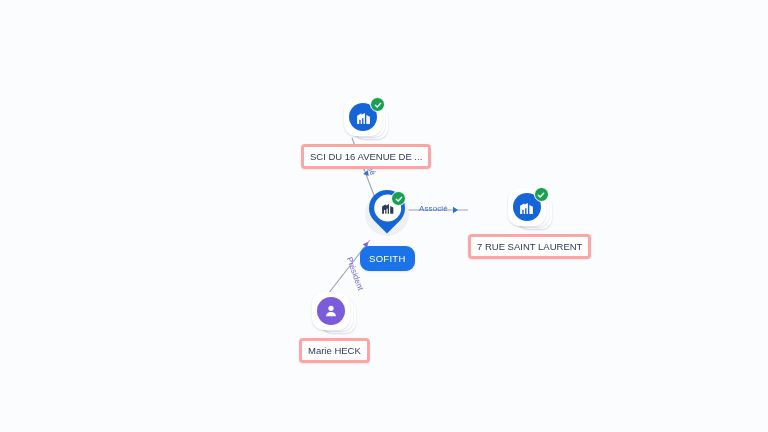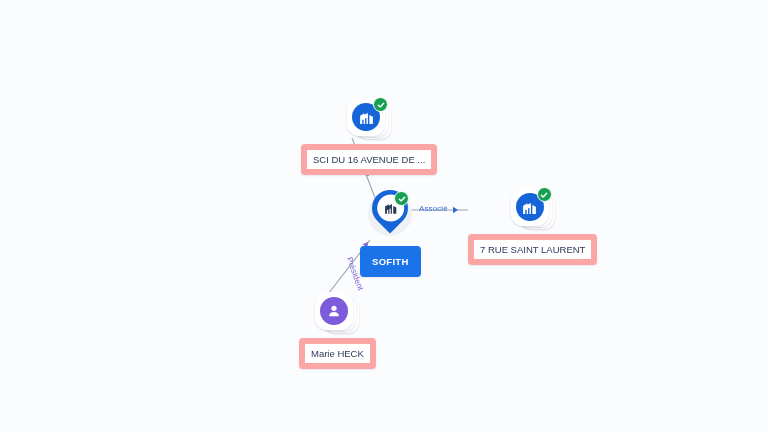--- a/index.html
+++ b/index.html
@@ -158,29 +158,30 @@
   
   .node-label {
     margin-top: 2px;
     font-size: 9.5px;
     line-height: 13px;
     padding: 3px 6px;
     border-radius: 4px;
     white-space: nowrap;
     background: #ffffff;
     color: #2d3a5c;
-    border: 6px solid #fca5a5;
+    border: 3px solid #fca5a5;
     box-shadow: 0 1px 2px rgba(30, 45, 90, 0.10);
   }
   .node-label.selected {
     background: #1a73e8;
     color: #ffffff;
-    font-weight: bold;
+    font-weight: normal;
     border-color: #1a73e8;
     letter-spacing: 0.3px;
+    border-radius: 9px;
   }
 </style>
 </head>
 <body>
 
 <div id="graph-canvas" style="background: rgb(251, 252, 254);">
 
   <svg id="edge-layer" viewBox="0 0 768 432" width="768" height="432">
 
     <line x1="377" y1="203" x2="352" y2="138" stroke="#9aa3b4" stroke-width="1.1"></line>

